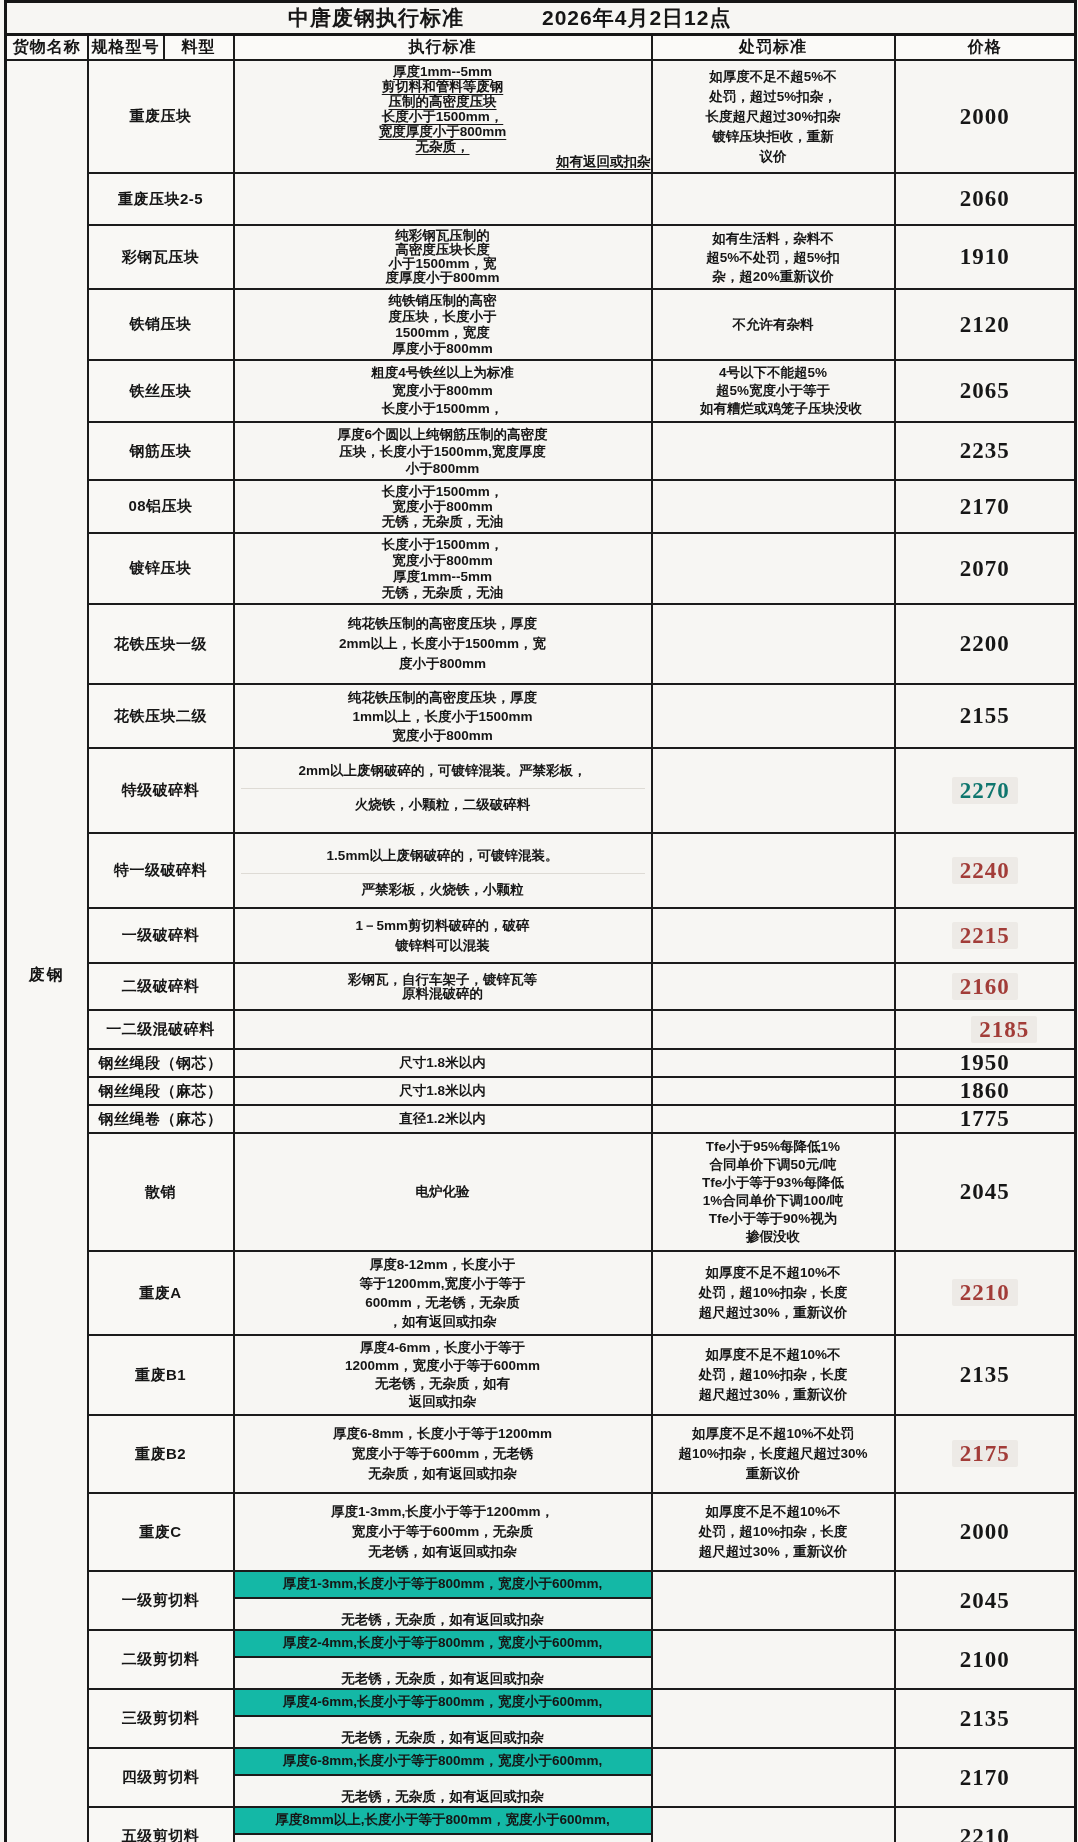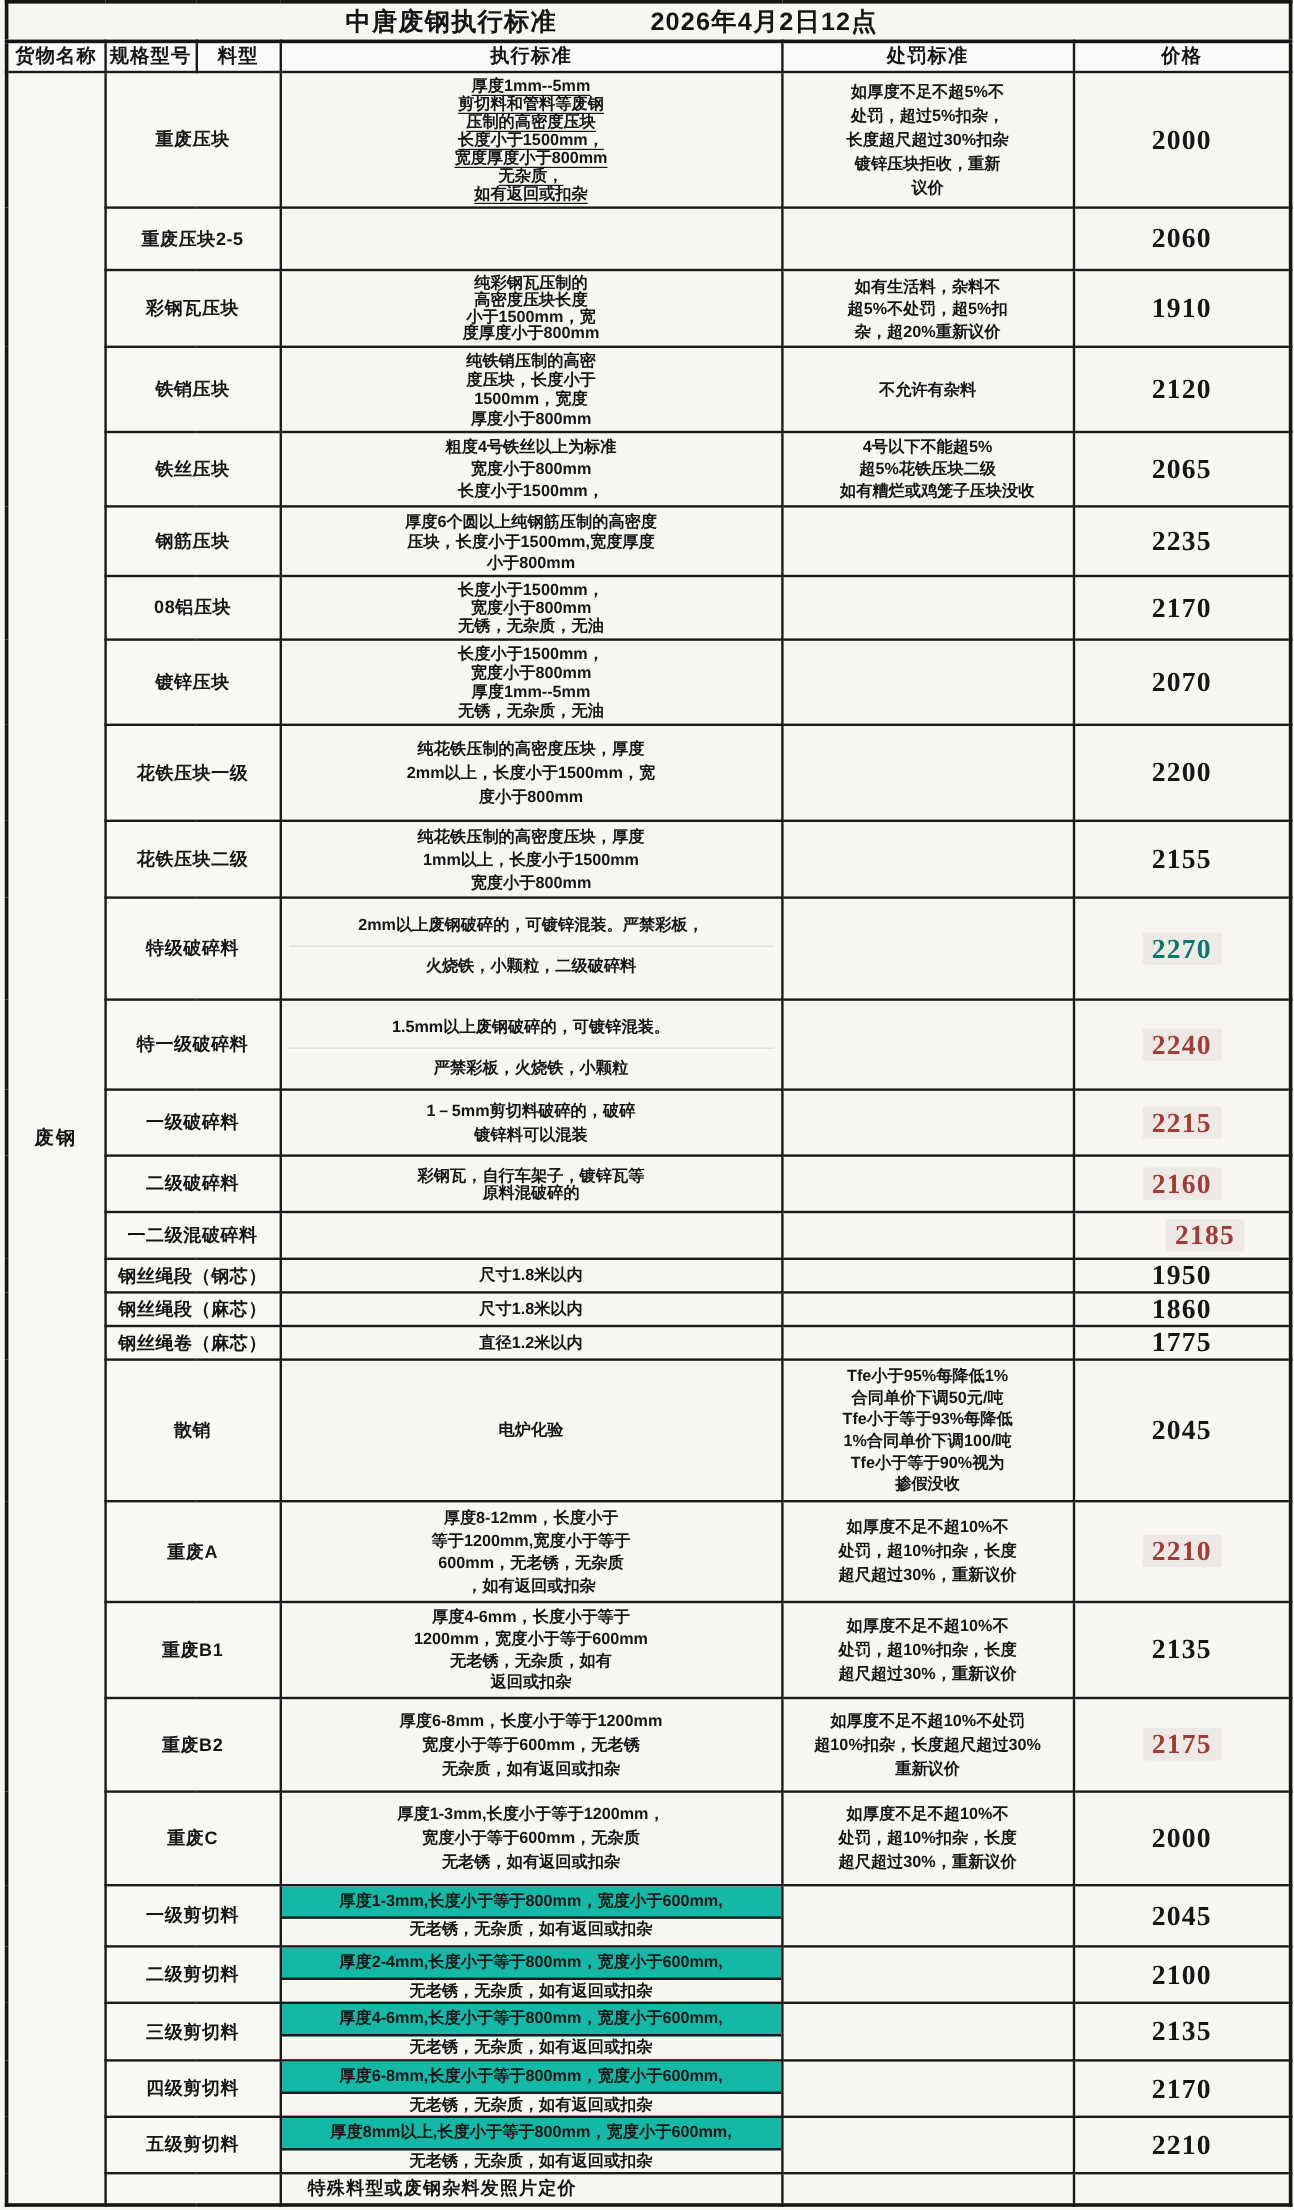--- a/index.html
+++ b/index.html
@@ -56,21 +56,21 @@
   td.ruled .lines{padding-top:6px;}
   td.ruled .ln{padding:7px 0 8px;border-bottom:1px solid #dedbd5;margin:0 6px;}
   td.ruled .ln:last-child{border-bottom:none;}
   
   td.split{vertical-align:top;}
   td.split .ln:first-child{
     border-bottom:2px solid #1b1b1b;
     background:#14b8a6;
     padding:3px 0 4px;
   }
-  td.split .ln:last-child{padding-top:0;}
+  td.split .ln:last-child{padding-top:12px;}
   
   td.price{
     font-family:"Liberation Serif","DejaVu Serif",serif;
     font-size:23px;font-weight:bold;letter-spacing:1px;
   }
   td.price.red span{
     background:#edeae6;
     padding:1px 8px;
     border-radius:2px;
   }
@@ -126,21 +126,21 @@
           <td class="cat" rowspan="29">废钢</td>
           <td class="type" colspan="2">重废压块</td>
           <td class="std u">
             <div class="lines">
               <div class="ln" style="line-height: 15px;">厚度1mm--5mm</div>
               <div class="ln" style="line-height: 15px;">剪切料和管料等废钢</div>
               <div class="ln" style="line-height: 15px;">压制的高密度压块</div>
               <div class="ln" style="line-height: 15px;">长度小于1500mm，</div>
               <div class="ln" style="line-height: 15px;">宽度厚度小于800mm</div>
               <div class="ln" style="line-height: 15px;">无杂质，</div>
-              <div class="ln" style="line-height: 15px;">如有返回或扣杂</div>
+              <div class="ln" style="line-height: 15px; text-align: right;">如有返回或扣杂</div>
             </div>
           </td>
           <td class="pen">
             <div class="lines">
               <div class="ln" style="line-height: 20px;">如厚度不足不超5%不</div>
               <div class="ln" style="line-height: 20px;">处罚，超过5%扣杂，</div>
               <div class="ln" style="line-height: 20px;">长度超尺超过30%扣杂</div>
               <div class="ln" style="line-height: 20px;">镀锌压块拒收，重新</div>
               <div class="ln" style="line-height: 20px;">议价</div>
             </div>
@@ -194,21 +194,21 @@
           <td class="std">
             <div class="lines">
               <div class="ln" style="line-height: 18px;">粗度4号铁丝以上为标准</div>
               <div class="ln" style="line-height: 18px;">宽度小于800mm</div>
               <div class="ln" style="line-height: 18px;">长度小于1500mm，</div>
             </div>
           </td>
           <td class="pen">
             <div class="lines">
               <div class="ln" style="line-height: 18px;">4号以下不能超5%</div>
-              <div class="ln" style="line-height: 18px;">超5%花铁压块二级</div>
+              <div class="ln" style="line-height: 18px;">超5%宽度小于等于</div>
               <div class="ln" style="line-height: 18px; padding-left: 16px;">如有糟烂或鸡笼子压块没收</div>
             </div>
           </td>
           <td class="price"><span>2065</span></td>
         </tr>
         <tr style="height: 58px;">
           <td class="type" colspan="2">钢筋压块</td>
           <td class="std">
             <div class="lines">
               <div class="ln" style="line-height: 17px;">厚度6个圆以上纯钢筋压制的高密度</div>

